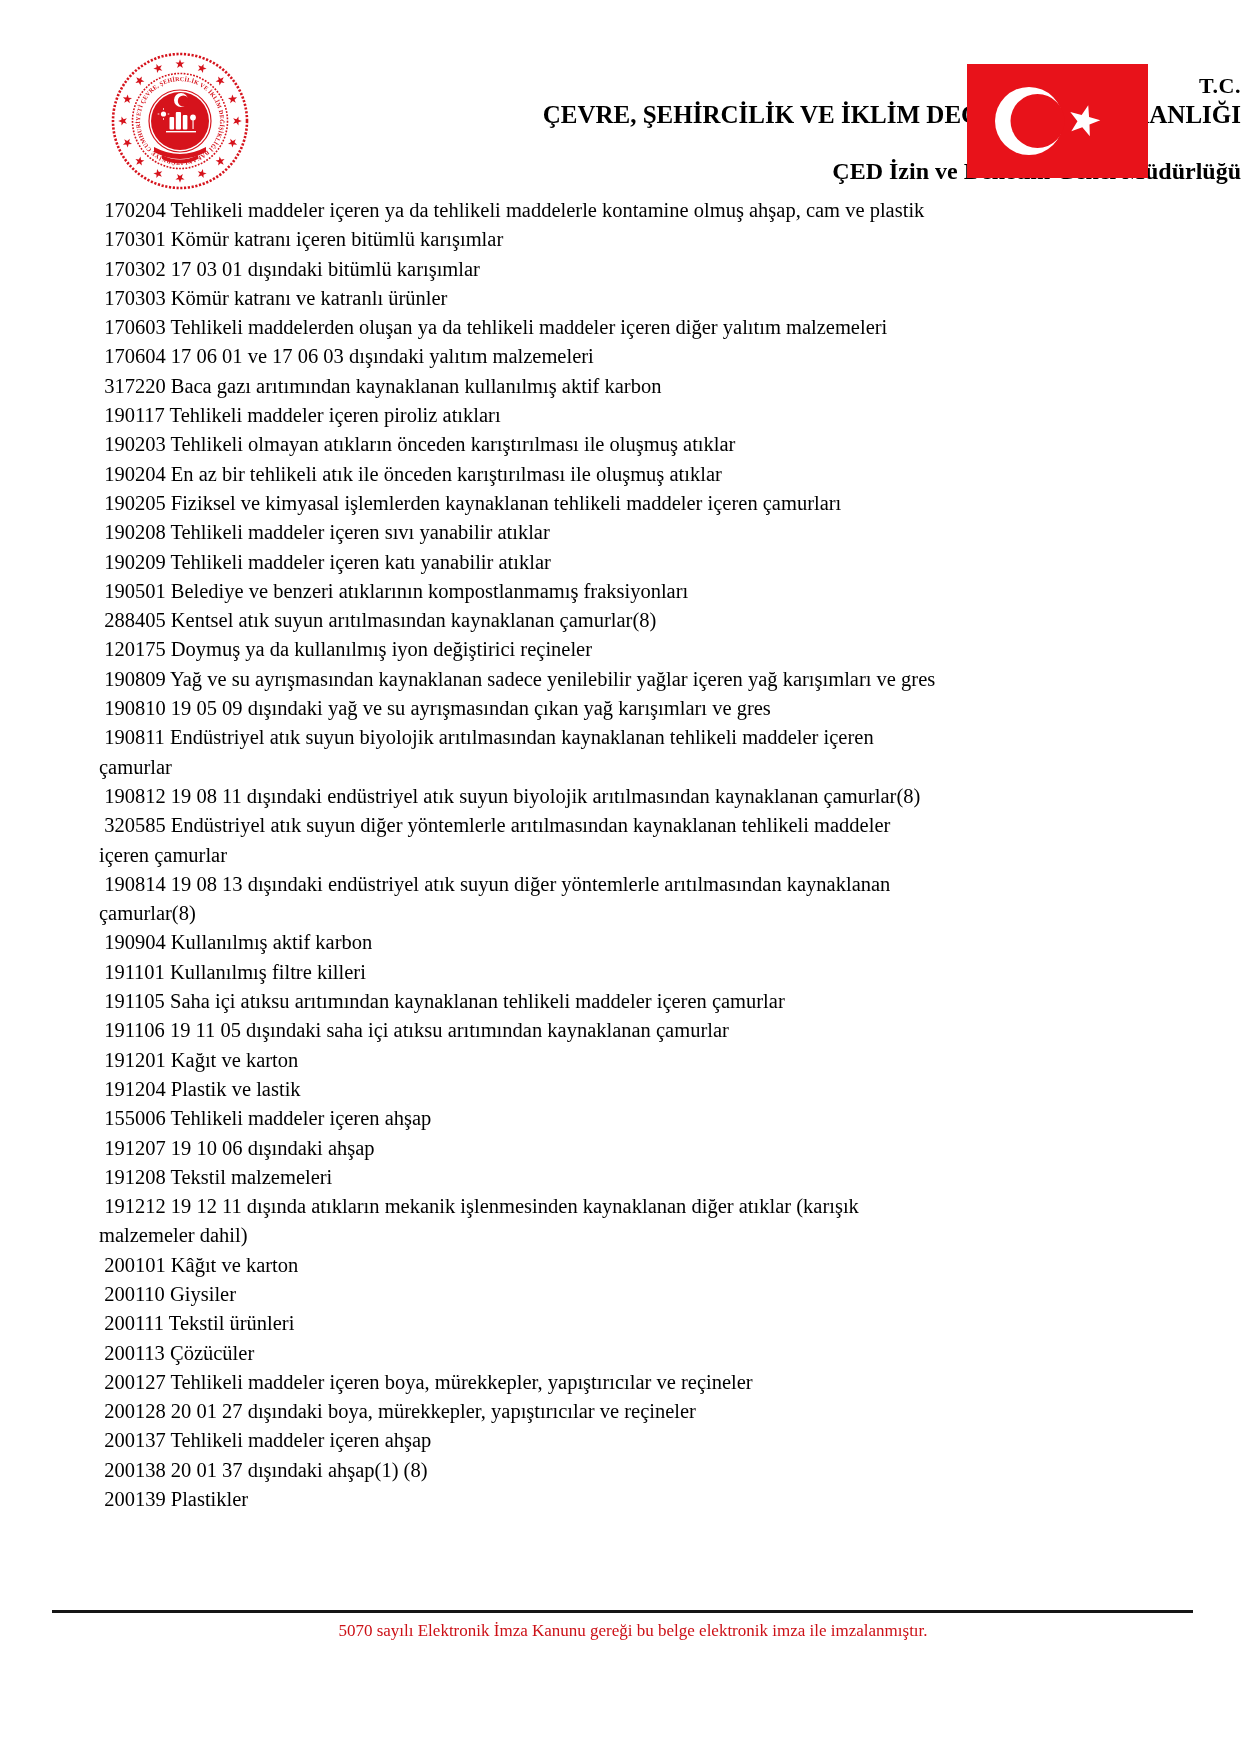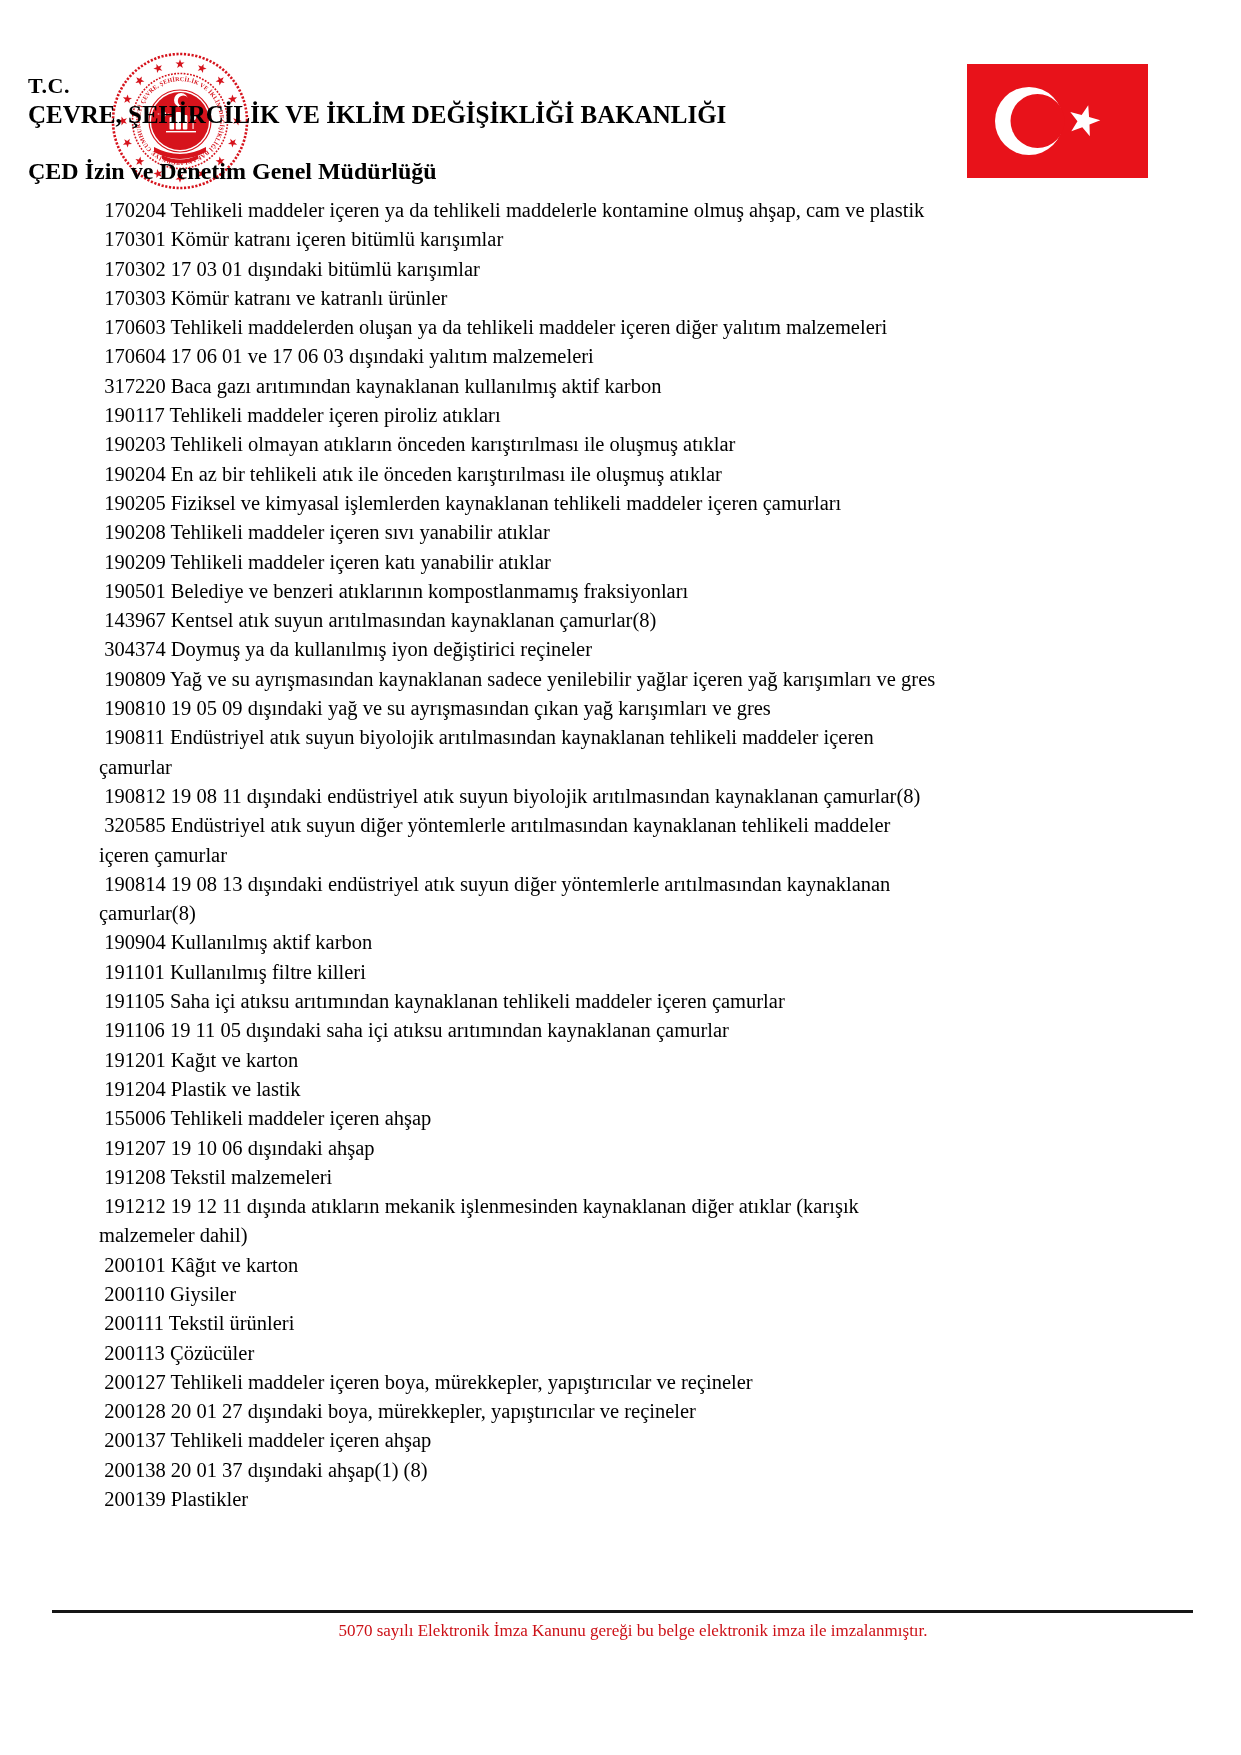--- a/index.html
+++ b/index.html
@@ -20,21 +20,21 @@
     left: 110px;
     top: 50px;
     width: 140px;
     height: 142px;
   }
   .header-text {
     position: absolute;
     left: 0;
     right: 0;
     top: 72px;
-    text-align: left;
+    text-align: right;
     padding-left: 28px; 
     z-index: 1;
   }
   .title-tc {
     font-size: 22px;
     font-weight: bold;
     line-height: 28px;
     letter-spacing: 0.5px;
   }
   .title-ministry {
@@ -187,22 +187,22 @@
       <div class="body-line"> 170603 Tehlikeli maddelerden oluşan ya da tehlikeli maddeler içeren diğer yalıtım malzemeleri</div>
       <div class="body-line"> 170604 17 06 01 ve 17 06 03 dışındaki yalıtım malzemeleri</div>
       <div class="body-line"> 317220 Baca gazı arıtımından kaynaklanan kullanılmış aktif karbon</div>
       <div class="body-line"> 190117 Tehlikeli maddeler içeren piroliz atıkları</div>
       <div class="body-line"> 190203 Tehlikeli olmayan atıkların önceden karıştırılması ile oluşmuş atıklar</div>
       <div class="body-line"> 190204 En az bir tehlikeli atık ile önceden karıştırılması ile oluşmuş atıklar</div>
       <div class="body-line"> 190205 Fiziksel ve kimyasal işlemlerden kaynaklanan tehlikeli maddeler içeren çamurları</div>
       <div class="body-line"> 190208 Tehlikeli maddeler içeren sıvı yanabilir atıklar</div>
       <div class="body-line"> 190209 Tehlikeli maddeler içeren katı yanabilir atıklar</div>
       <div class="body-line"> 190501 Belediye ve benzeri atıklarının kompostlanmamış fraksiyonları</div>
-      <div class="body-line"> 143967 Kentsel atık suyun arıtılmasından kaynaklanan çamurlar(8)</div>
-      <div class="body-line"> 304374 Doymuş ya da kullanılmış iyon değiştirici reçineler</div>
+      <div class="body-line"> 288405 Kentsel atık suyun arıtılmasından kaynaklanan çamurlar(8)</div>
+      <div class="body-line"> 120175 Doymuş ya da kullanılmış iyon değiştirici reçineler</div>
       <div class="body-line"> 190809 Yağ ve su ayrışmasından kaynaklanan sadece yenilebilir yağlar içeren yağ karışımları ve gres</div>
       <div class="body-line"> 190810 19 05 09 dışındaki yağ ve su ayrışmasından çıkan yağ karışımları ve gres</div>
       <div class="body-line"> 190811 Endüstriyel atık suyun biyolojik arıtılmasından kaynaklanan tehlikeli maddeler içeren</div>
       <div class="body-line">çamurlar</div>
       <div class="body-line"> 190812 19 08 11 dışındaki endüstriyel atık suyun biyolojik arıtılmasından kaynaklanan çamurlar(8)</div>
       <div class="body-line"> 320585 Endüstriyel atık suyun diğer yöntemlerle arıtılmasından kaynaklanan tehlikeli maddeler</div>
       <div class="body-line">içeren çamurlar</div>
       <div class="body-line"> 190814 19 08 13 dışındaki endüstriyel atık suyun diğer yöntemlerle arıtılmasından kaynaklanan</div>
       <div class="body-line">çamurlar(8)</div>
       <div class="body-line"> 190904 Kullanılmış aktif karbon</div>

